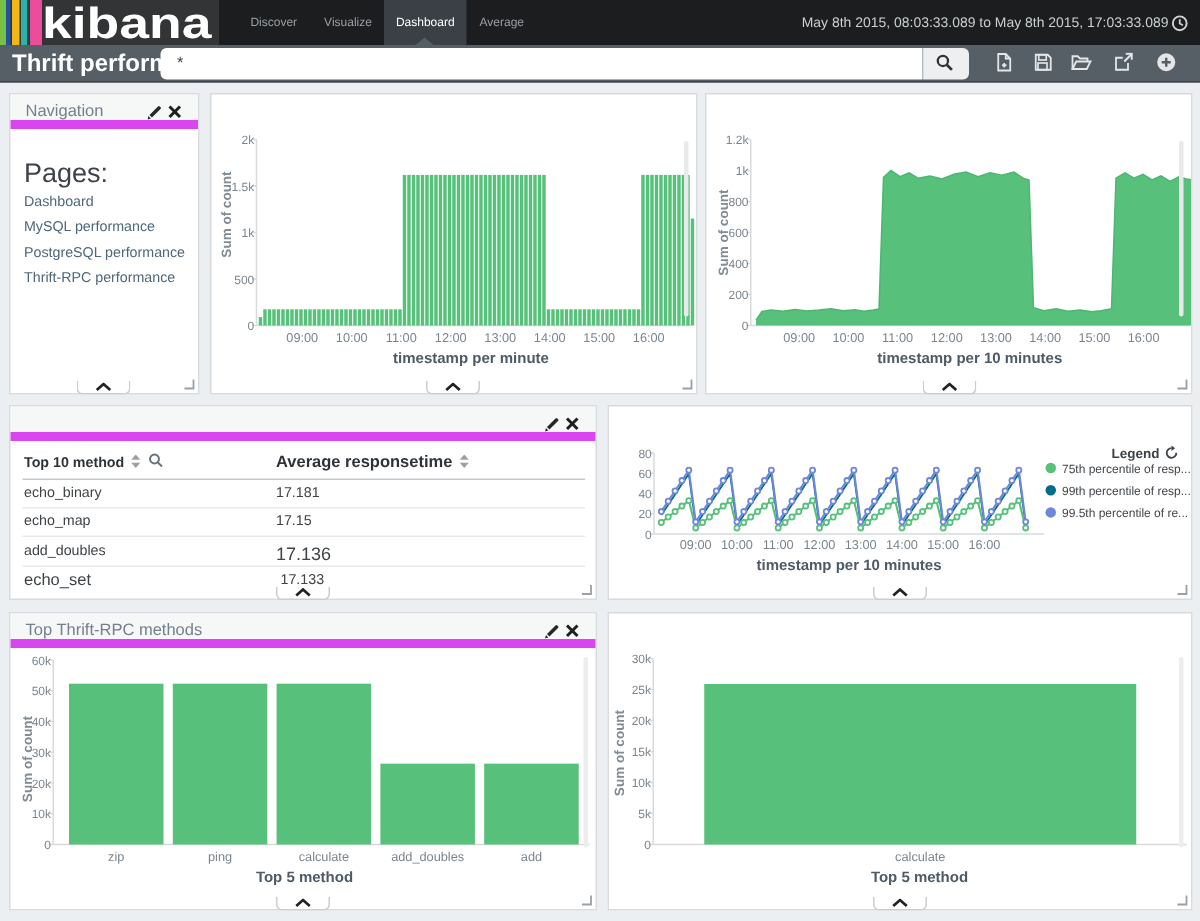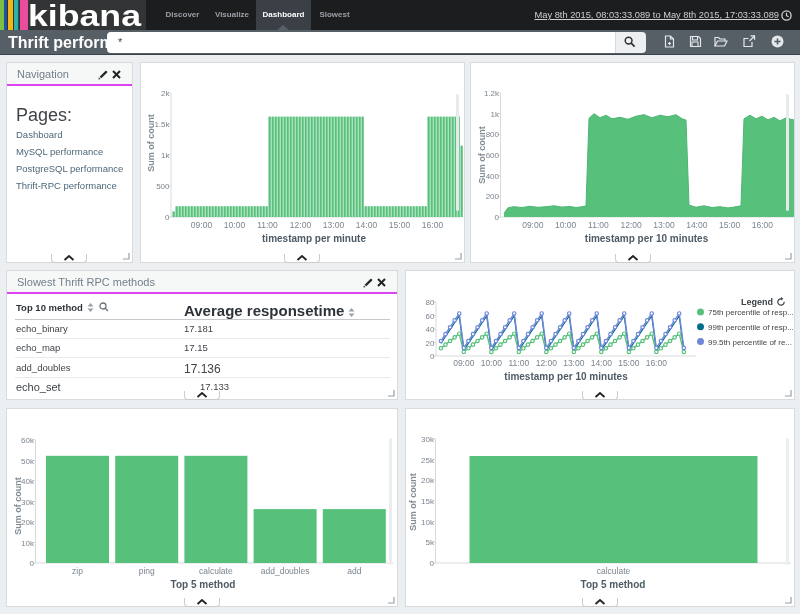--- a/index.html
+++ b/index.html
@@ -1,45 +1,45 @@
 <!DOCTYPE html>
 <html><head><meta charset="utf-8"><style>
 * { margin:0; padding:0; box-sizing:border-box; }
 body { width:800px; height:614px; font-family:"Liberation Sans", sans-serif; overflow:hidden; position:relative; background:#eceff1; }
 .navbar { position:absolute; left:0; top:0; width:800px; height:30px; background:#1b1d1f; }
 .logo { position:absolute; left:0; top:0; width:146px; height:30px; background:#333436; }
 .kib { position:absolute; left:28px; top:0px; font-size:29px; font-weight:bold; color:#fff; transform:scaleX(1.23); transform-origin:0 50%; }
-.menu { position:absolute; top:0; height:30px; line-height:30px; font-size:8px; font-weight:bold; color:#9aa0a6; text-align:center; }
+.menu { position:absolute; top:0; height:30px; line-height:30px; font-size:8px; font-weight:normal; color:#9aa0a6; text-align:center; }
 .menu.active { background:#3a4046; color:#fff; }
 .caret { position:absolute; left:277px; top:24.5px; width:0; height:0; border-left:6px solid transparent; border-right:6px solid transparent; border-bottom:5.5px solid #565e66; }
-.time { position:absolute; right:21px; top:0; height:30px; line-height:31px; font-size:9.3px; color:#cbd0d3;text-decoration:underline; }
+.time { position:absolute; right:21px; top:0; height:30px; line-height:31px; font-size:9.3px; color:#cbd0d3; }
 .toolbar { position:absolute; left:0; top:30px; width:800px; height:25px; background:#565e66; border-bottom:1px solid #3c4249; }
 .tlabel { position:absolute; left:8px; top:0; height:40px; line-height:25px; font-size:16px; font-weight:bold; color:#fff; }
 .tinput { position:absolute; left:107px; top:31.5px; width:508px; height:21px; background:#fff; border-radius:4px 0 0 4px; font-size:11px; color:#444; line-height:21px; padding-left:11px; }
 .tbtn { position:absolute; left:615px; top:31.5px; width:31px; height:21px; background:#edeff1; border-radius:0 4px 4px 0; border-left:1px solid #d8dbde; }
 .panel { position:absolute; background:#fff; border:1px solid #d8dadb; }
-.phead { position:absolute; left:0; top:0; right:0; height:23px; background:#f6f7f7; border-bottom:2px solid #d946ef; }
+.phead { position:absolute; left:0; top:0; right:0; height:23px; background:#f6f7f7; border-bottom:6px solid #d946ef; }
 .ptitle { position:absolute; left:10px; top:0; line-height:23px; font-size:11px; color:#73808c; }
 .ptab { position:absolute; left:50%; bottom:-1px; margin-left:-18px; width:36px; height:9px; background:#fff; border:1px solid #ccc; border-top:none; border-radius:0 0 4px 4px; }
 .navlink { position:absolute; left:9px; font-size:9.5px; color:#4e6779; }
 </style></head><body>
 <div class="navbar">
   <div class="logo">
       <div style="position:absolute;left:0px;top:0;width:3.6px;height:30px;background:#7ac143"></div>
       <div style="position:absolute;left:4.3px;top:0;width:3.1px;height:30px;background:#2152a3"></div>
       <div style="position:absolute;left:7.9px;top:0;width:5.5px;height:30px;background:#f2b713"></div>
       <div style="position:absolute;left:14.2px;top:0;width:3.5px;height:30px;background:#2fb1a9"></div>
       <div style="position:absolute;left:17.7px;top:0;width:1.4px;height:30px;background:#0c5f55"></div>
       <div style="position:absolute;left:20.3px;top:0;width:7.4px;height:30px;background:#ec4c9c"></div>
       <span class="kib">kibana</span>
     </div>
   <div class="menu" style="left:160px;width:45px">Discover</div>
   <div class="menu" style="left:209px;width:46px">Visualize</div>
   <div class="menu active" style="left:256px;width:55px">Dashboard</div>
-  <div class="menu" style="left:311px;width:47px">Slowest</div>
+  <div class="menu" style="left:311px;width:47px">Average</div>
   <div class="caret"></div>
   <div class="time">May 8th 2015, 08:03:33.089 to May 8th 2015, 17:03:33.089</div>
   <svg width="11" height="11" style="position:absolute;right:8px;top:10px">
       <circle cx="5.5" cy="5.5" r="4.6" fill="none" stroke="#cfd3d6" stroke-width="1.3"></circle>
       <path d="M5.5,2.8 V5.7 L7.6,6.8" fill="none" stroke="#cfd3d6" stroke-width="1.2"></path>
     </svg>
 </div>
 <div class="toolbar">
   <div class="tlabel">Thrift performance</div>
 </div>
@@ -268,50 +268,49 @@
       <svg width="12" height="6" style="display:block;margin:1px auto 0">
         <polyline points="1.5,5 6,1 10.5,5" fill="none" stroke="#222" stroke-width="1.8"></polyline>
       </svg>
     </div>
     <svg width="8" height="8" style="position:absolute;right:2px;bottom:2px">
       <path d="M1,7 H7 V1" fill="none" stroke="#9aa0a5" stroke-width="1.2"></path>
     </svg>
   </div>
 <div class="panel" style="left:6px;top:270px;width:391.5px;height:130px">
     <div class="phead">
-      <span class="ptitle">Slowest Thrift RPC methods</span>
       <svg width="11" height="11" viewBox="0 0 11 11" style="position:absolute;top:6px;right:23px">
         <path d="M0.4,10.6 l0.55,-2.2 1.65,1.65 Z" fill="#26292c"></path>
         <path d="M3.3,9.35 L1.65,7.7 l5.7,-5.7 a0.85,0.85 0 0 1 1.2,0 l0.45,0.45 a0.85,0.85 0 0 1 0,1.2 Z" fill="#26292c"></path>
       </svg>
       <svg width="9" height="9" style="position:absolute;top:7px;right:11px">
         <line x1="1" y1="1" x2="8" y2="8" stroke="#1e2124" stroke-width="2"></line>
         <line x1="8" y1="1" x2="1" y2="8" stroke="#1e2124" stroke-width="2"></line>
       </svg>
     </div>
     <div style="position:absolute;left:9px;top:31px;font-size:9.5px;font-weight:bold;color:#2e3338">Top 10 method<svg width="7" height="9" style="margin-left:4px;vertical-align:-1px">
         <path d="M3.5,0 L6.5,3.5 H0.5 Z" fill="#9aa0a5"></path>
         <path d="M3.5,9 L0.5,5.5 H6.5 Z" fill="#9aa0a5"></path>
       </svg><svg width="10" height="10" style="margin-left:5px;vertical-align:-1px">
         <circle cx="4" cy="4" r="3" fill="none" stroke="#6b7379" stroke-width="1.3"></circle>
         <line x1="6.3" y1="6.3" x2="9" y2="9" stroke="#6b7379" stroke-width="1.3"></line>
       </svg></div>
-    <div style="position:absolute;left:177px;top:31px;font-size:15px;font-weight:bold;color:#2e3338">Average responsetime<svg width="7" height="9" style="margin-left:4px;vertical-align:-1px">
+    <div style="position:absolute;left:177px;top:31px;font-size:11px;font-weight:bold;color:#2e3338">Average responsetime<svg width="7" height="9" style="margin-left:4px;vertical-align:-1px">
         <path d="M3.5,0 L6.5,3.5 H0.5 Z" fill="#9aa0a5"></path>
         <path d="M3.5,9 L0.5,5.5 H6.5 Z" fill="#9aa0a5"></path>
       </svg></div>
     <div style="position:absolute;left:8px;top:48px;width:375px;border-top:1px solid #c6c9cb"></div>
     <div style="position:absolute;left:9px;top:51.5px;font-size:9.5px;color:#3f4448">echo_binary</div>
     <div style="position:absolute;left:177px;top:51.5px;font-size:9.5px;color:#3f4448">17.181</div>
     <div style="position:absolute;left:9px;top:71.0px;font-size:9.5px;color:#3f4448">echo_map</div>
     <div style="position:absolute;left:177px;top:71.0px;font-size:9.5px;color:#3f4448">17.15</div>
     <div style="position:absolute;left:9px;top:90.5px;font-size:9.5px;color:#3f4448">add_doubles</div>
     <div style="position:absolute;left:177px;top:90.5px;font-size:12px;color:#3f4448">17.136</div>
     <div style="position:absolute;left:9px;top:110.0px;font-size:11px;color:#3f4448">echo_set</div>
-    <div style="position:absolute;left:193px;top:110.0px;font-size:9.5px;color:#3f4448">17.133</div>
+    <div style="position:absolute;left:180px;top:110.0px;font-size:9.5px;color:#3f4448">17.133</div>
     <div style="position:absolute;left:8px;top:66.5px;width:375px;border-top:1px solid #e8eaeb"></div>
     <div style="position:absolute;left:8px;top:86px;width:375px;border-top:1px solid #e8eaeb"></div>
     <div style="position:absolute;left:8px;top:105.5px;width:375px;border-top:1px solid #e8eaeb"></div>
     <div class="ptab">
       <svg width="12" height="6" style="display:block;margin:1px auto 0">
         <polyline points="1.5,5 6,1 10.5,5" fill="none" stroke="#222" stroke-width="1.8"></polyline>
       </svg>
     </div>
     <svg width="8" height="8" style="position:absolute;right:2px;bottom:2px">
       <path d="M1,7 H7 V1" fill="none" stroke="#9aa0a5" stroke-width="1.2"></path>
@@ -466,20 +465,31 @@
     <div class="ptab">
       <svg width="12" height="6" style="display:block;margin:1px auto 0">
         <polyline points="1.5,5 6,1 10.5,5" fill="none" stroke="#222" stroke-width="1.8"></polyline>
       </svg>
     </div>
     <svg width="8" height="8" style="position:absolute;right:2px;bottom:2px">
       <path d="M1,7 H7 V1" fill="none" stroke="#9aa0a5" stroke-width="1.2"></path>
     </svg>
   </div>
 <div class="panel" style="left:6px;top:408px;width:391.5px;height:199px">
+    <div class="phead">
+      <span class="ptitle">Top Thrift-RPC methods</span>
+      <svg width="11" height="11" viewBox="0 0 11 11" style="position:absolute;top:6px;right:23px">
+        <path d="M0.4,10.6 l0.55,-2.2 1.65,1.65 Z" fill="#26292c"></path>
+        <path d="M3.3,9.35 L1.65,7.7 l5.7,-5.7 a0.85,0.85 0 0 1 1.2,0 l0.45,0.45 a0.85,0.85 0 0 1 0,1.2 Z" fill="#26292c"></path>
+      </svg>
+      <svg width="9" height="9" style="position:absolute;top:7px;right:11px">
+        <line x1="1" y1="1" x2="8" y2="8" stroke="#1e2124" stroke-width="2"></line>
+        <line x1="8" y1="1" x2="1" y2="8" stroke="#1e2124" stroke-width="2"></line>
+      </svg>
+    </div>
     <svg width="389" height="174" style="position:absolute;left:0;top:23px" font-family="&quot;Liberation Sans&quot;, sans-serif">
       <line x1="28.5" y1="8" x2="28.5" y2="131" stroke="#d8dadb" stroke-width="1"></line>
       <line x1="25.5" y1="131" x2="28.5" y2="131" stroke="#d8dadb" stroke-width="1"></line>
       <text x="27.0" y="134" font-size="8" fill="#7b858e" text-anchor="end" font-weight="normal">0</text>
       <line x1="25.5" y1="110.5" x2="28.5" y2="110.5" stroke="#d8dadb" stroke-width="1"></line>
       <text x="27.0" y="113.5" font-size="8" fill="#7b858e" text-anchor="end" font-weight="normal">10k</text>
       <line x1="25.5" y1="90" x2="28.5" y2="90" stroke="#d8dadb" stroke-width="1"></line>
       <text x="27.0" y="93" font-size="8" fill="#7b858e" text-anchor="end" font-weight="normal">20k</text>
       <line x1="25.5" y1="69.5" x2="28.5" y2="69.5" stroke="#d8dadb" stroke-width="1"></line>
       <text x="27.0" y="72.5" font-size="8" fill="#7b858e" text-anchor="end" font-weight="normal">30k</text>

